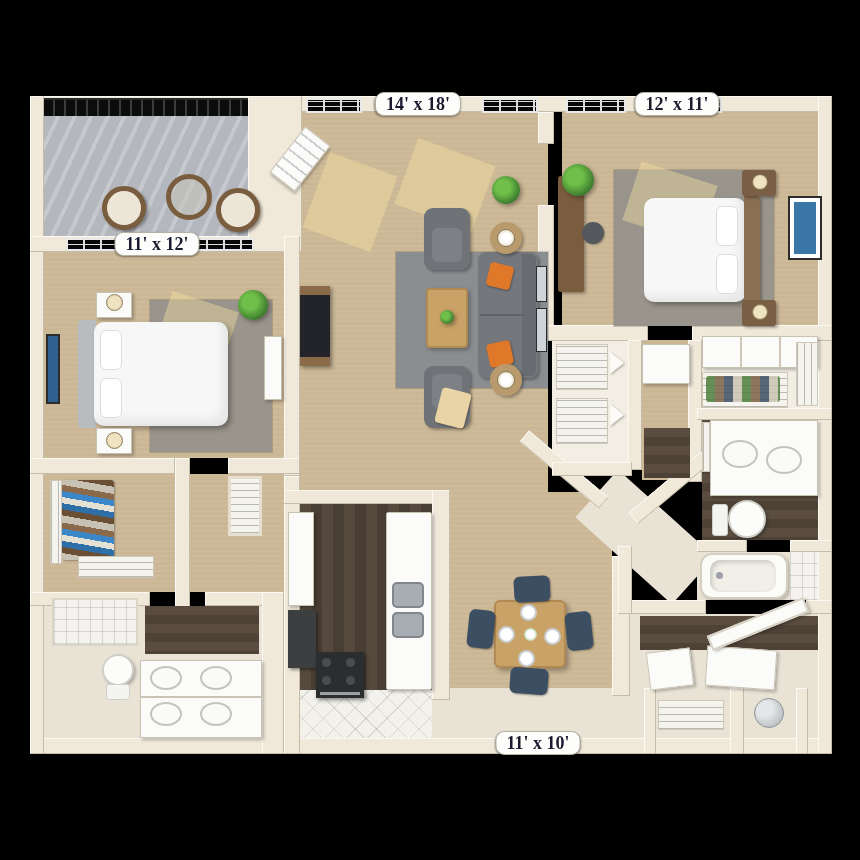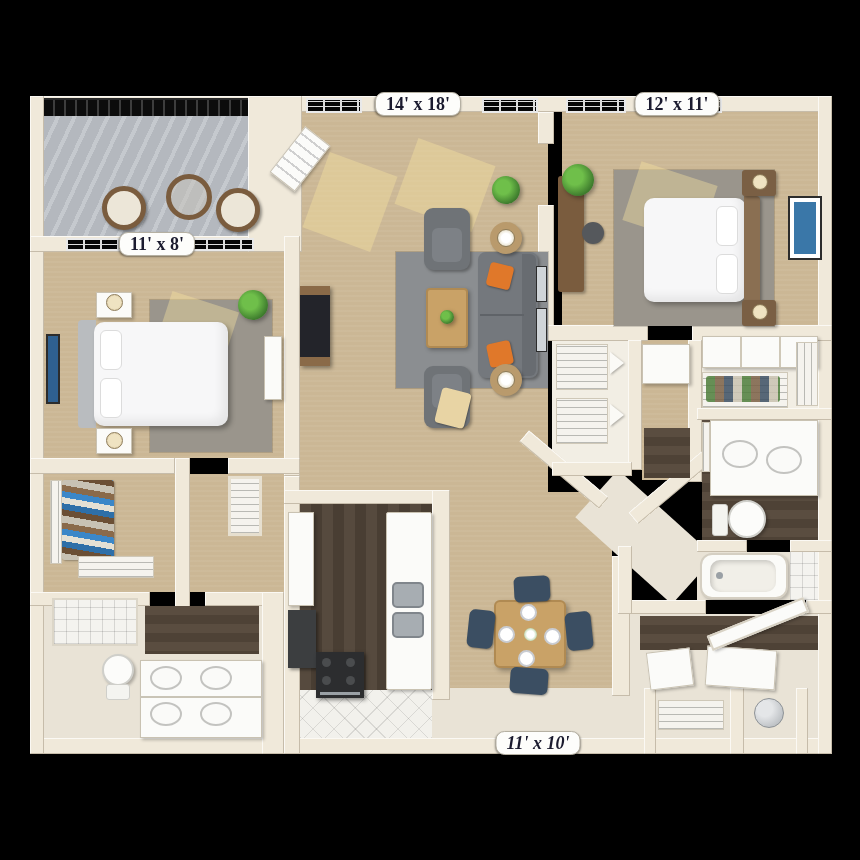--- a/index.html
+++ b/index.html
@@ -229,16 +229,16 @@
   <div class="abs chairnavy" style="left:566px;top:612px;width:26px;height:38px;transform:rotate(-6deg);"></div>
   <div class="abs chairnavy" style="left:510px;top:668px;width:38px;height:26px;transform:rotate(4deg);"></div>
   <div class="abs plate" style="left:520px;top:604px;width:17px;height:17px;"></div>
   <div class="abs plate" style="left:498px;top:626px;width:17px;height:17px;"></div>
   <div class="abs plate" style="left:544px;top:628px;width:17px;height:17px;"></div>
   <div class="abs plate" style="left:518px;top:650px;width:17px;height:17px;"></div>
   <div class="abs circ" style="left:524px;top:628px;width:13px;height:13px;background:radial-gradient(circle,#fff 0 40%,#7fae62 100%);"></div>
 
   <div class="dim" style="left:418px;top:92px;">14' x 18'</div>
   <div class="dim" style="left:677px;top:92px;">12' x 11'</div>
-  <div class="dim" style="left:157px;top:232px;">11' x 8'</div>
-  <div class="dim" style="left:538px;top:731px;font-style:italic;">11' x 10'</div>
+  <div class="dim" style="left:157px;top:232px;">11' x 12'</div>
+  <div class="dim" style="left:538px;top:731px;">11' x 10'</div>
 
 </div>
 
 </body></html>

